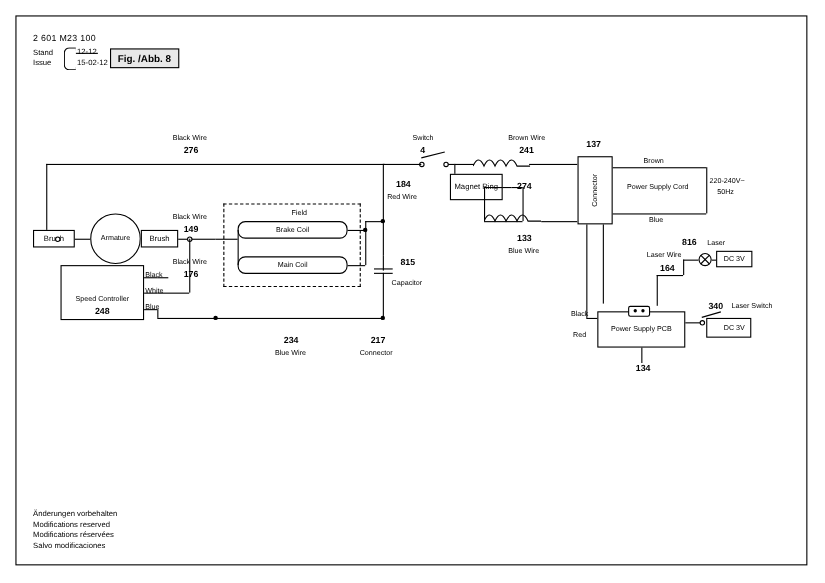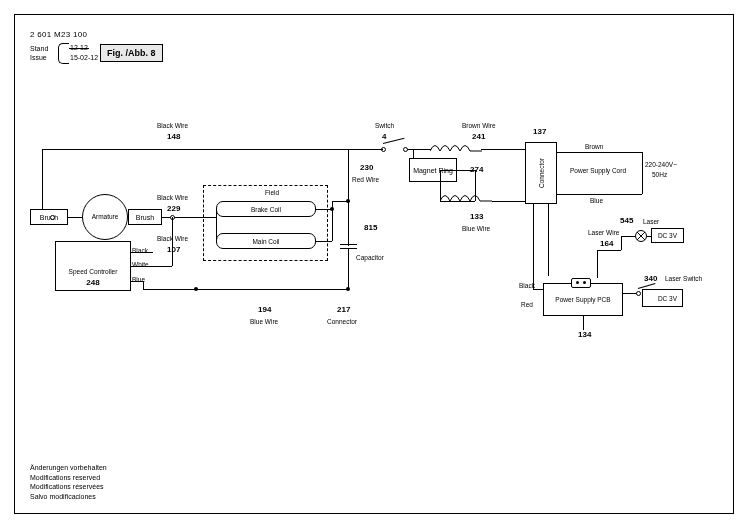--- a/index.html
+++ b/index.html
@@ -180,34 +180,34 @@
   <div class="w wh" style="left:143px; top:252px; width:10px;"></div>
 
   <div class="w wh" style="left:143px; top:289px; width:205px;"></div>
   <div class="w wv" style="left:143px; top:281px; height:8px;"></div>
   <div class="node" style="left:196px; top:289px;"></div>
 
   <div class="w wv" style="left:348px; top:232px; height:14px;"></div>
   <div class="w wh" style="left:340px; top:244px; width:17px;"></div>
   <div class="w wh" style="left:340px; top:248px; width:17px;"></div>
   <div class="w wv" style="left:348px; top:248px; height:41px;"></div>
-  <div class="txt bold" style="left:364px; top:223px; font-size:8px;">815</div>
+  <div class="txt bold" style="left:364px; top:234px; font-size:8px;">815</div>
   <div class="txt small" style="left:356px; top:253px;">Capacitor</div>
 
   <div class="w wv" style="left:348px; top:149px; height:83px;"></div>
   <div class="node" style="left:348px; top:201px;"></div>
   <div class="node" style="left:348px; top:289px;"></div>
 
   <div class="opennode" style="left:383px; top:149px;"></div>
   <div class="w" style="left:383px; top:143px; width:22px; height:1px; transform:rotate(-14deg); transform-origin:left center;"></div>
   <div class="w wh" style="left:348px; top:149px; width:35px;"></div>
   <div class="w wh" style="left:405px; top:149px; width:8px;"></div>
   <div class="opennode" style="left:405px; top:149px;"></div>
 
-  <div class="txt bold" style="left:360px; top:163px; font-size:8px;">230</div>
+  <div class="txt bold" style="left:360px; top:163px; font-size:8px;">184</div>
   <div class="txt small" style="left:352px; top:175px;">Red Wire</div>
 
   <div class="txt small" style="left:375px; top:121px;">Switch</div>
   <div class="txt bold" style="left:382px; top:132px; font-size:8px;">4</div>
 
   <div class="box" style="left:409px; top:158px; width:48px; height:24px;">
     <span>Magnet Ring</span>
   </div>
   <div class="w wh" style="left:457px; top:170px; width:8px;"></div>
   <div class="w wv" style="left:413px; top:149px; height:9px;"></div>
@@ -271,51 +271,51 @@
   <div class="w wv" style="left:621px; top:236px; height:14px;"></div>
   <div class="w wh" style="left:621px; top:236px; width:14px;"></div>
   <div class="txt small" style="left:588px; top:228px;">Laser Wire</div>
   <div class="txt bold" style="left:600px; top:239px; font-size:8px;">164</div>
 
   <div class="circ" style="left:635px; top:230px; width:12px; height:12px;"></div>
   <svg class="abs" style="left:635px; top:230px; width:12px; height:12px;" viewBox="0 0 12 12">
     <line x1="2" y1="2" x2="10" y2="10" stroke="#000" stroke-width="1"></line>
     <line x1="10" y1="2" x2="2" y2="10" stroke="#000" stroke-width="1"></line>
   </svg>
-  <div class="txt bold" style="left:620px; top:216px; font-size:8px;">545</div>
+  <div class="txt bold" style="left:620px; top:216px; font-size:8px;">816</div>
   <div class="txt small" style="left:643px; top:217px;">Laser</div>
   <div class="box" style="left:651px; top:228px; width:33px; height:15px;">
     <span style="font-size:6.5px;">DC 3V</span>
   </div>
   <div class="w wh" style="left:647px; top:236px; width:4px;"></div>
 
   <div class="w wh" style="left:623px; top:293px; width:15px;"></div>
   <div class="opennode" style="left:638px; top:293px;"></div>
   <div class="w" style="left:638px; top:288px; width:18px; height:1px; transform:rotate(-16deg); transform-origin:left center;"></div>
   <div class="opennode" style="left:655px; top:293px;"></div>
   <div class="w wh" style="left:655px; top:293px; width:8px;"></div>
   <div class="txt bold" style="left:644px; top:274px; font-size:8px;">340</div>
   <div class="txt small" style="left:665px; top:274px;">Laser Switch</div>
   <div class="box" style="left:642px; top:289px; width:41px; height:18px;">
     <span style="font-size:6.5px; margin-left:10px;">DC 3V</span>
   </div>
 
-  <div class="txt bold" style="left:258px; top:305px; font-size:8px;">194</div>
+  <div class="txt bold" style="left:258px; top:305px; font-size:8px;">234</div>
   <div class="txt small" style="left:250px; top:317px;">Blue Wire</div>
   <div class="txt bold" style="left:337px; top:305px; font-size:8px;">217</div>
   <div class="txt small" style="left:327px; top:317px;">Connector</div>
 
   <div class="txt small" style="left:157px; top:121px;">Black Wire</div>
-  <div class="txt bold" style="left:167px; top:132px; font-size:8px;">148</div>
+  <div class="txt bold" style="left:167px; top:132px; font-size:8px;">276</div>
 
   <div class="txt small" style="left:157px; top:193px;">Black Wire</div>
-  <div class="txt bold" style="left:167px; top:204px; font-size:8px;">229</div>
+  <div class="txt bold" style="left:167px; top:204px; font-size:8px;">149</div>
 
   <div class="txt small" style="left:157px; top:234px;">Black Wire</div>
-  <div class="txt bold" style="left:167px; top:245px; font-size:8px;">107</div>
+  <div class="txt bold" style="left:167px; top:245px; font-size:8px;">176</div>
 
   <div class="txt" id="footer">
     <div>Änderungen vorbehalten</div>
     <div>Modifications reserved</div>
     <div>Modifications réservées</div>
     <div>Salvo modificaciones</div>
   </div>
 
 </div>
 

